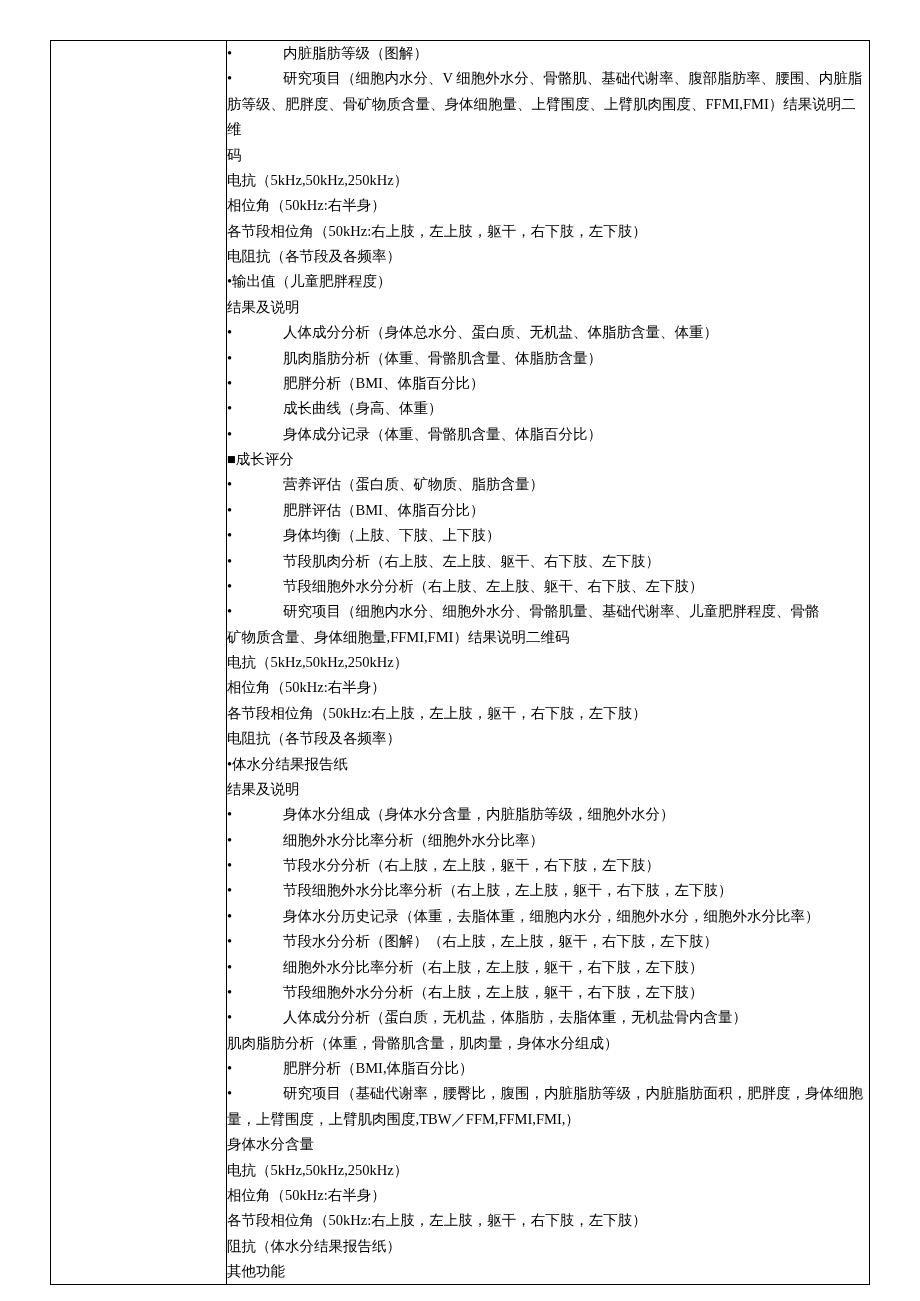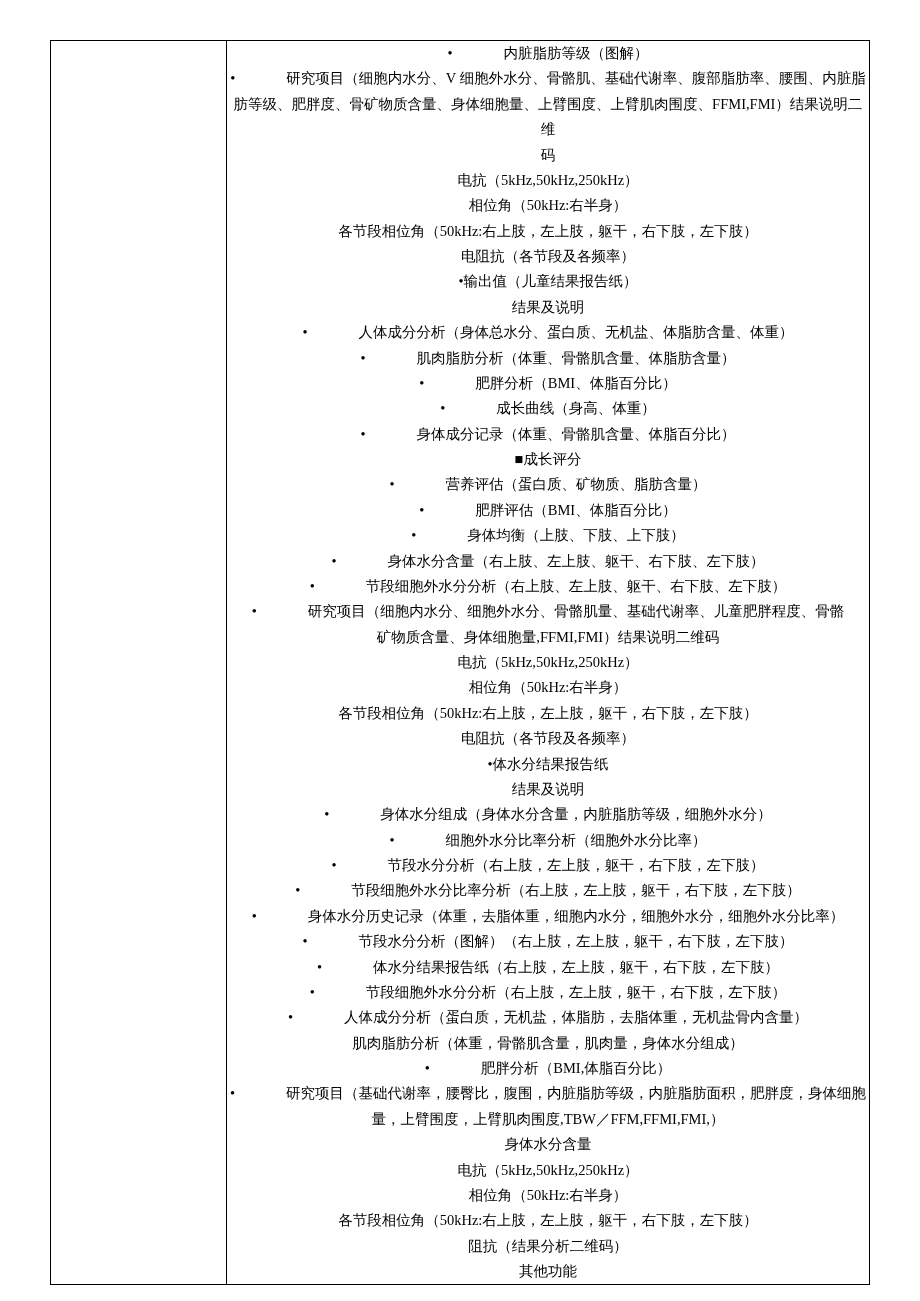--- a/index.html
+++ b/index.html
@@ -19,21 +19,20 @@
   }
   table.outer {
     width: 100%;
     border-collapse: collapse;
     table-layout: fixed;
   }
   table.outer td {
     border: 1px solid #000;
     vertical-align: top;
     padding: 0;
-    text-align: center;
   }
   td.left-col {
     width: 175px;
     border-bottom: none;
   }
   td.right-col {
     padding: 4px 8px 8px 8px;
     border-bottom: none;
   }
   .line {
@@ -72,66 +71,66 @@
         <div class="line bullet"><span class="dot"></span><span class="txt">内脏脂肪等级（图解）</span></div>
 
         <div class="line bullet"><span class="dot"></span><span class="txt">研究项目（细胞内水分、V 细胞外水分、骨骼肌、基础代谢率、腹部脂肪率、腰围、内脏脂</span></div>
         <div class="line">肪等级、肥胖度、骨矿物质含量、身体细胞量、上臂围度、上臂肌肉围度、FFMI,FMI）结果说明二维</div>
         <div class="line">码</div>
 
         <div class="line">电抗（5kHz,50kHz,250kHz）</div>
         <div class="line">相位角（50kHz:右半身）</div>
         <div class="line">各节段相位角（50kHz:右上肢，左上肢，躯干，右下肢，左下肢）</div>
         <div class="line">电阻抗（各节段及各频率）</div>
-        <div class="line">•输出值（儿童结果报告纸）</div>
+        <div class="line">•输出值（儿童肥胖程度）</div>
         <div class="line">结果及说明</div>
 
         <div class="line bullet"><span class="dot"></span><span class="txt">人体成分分析（身体总水分、蛋白质、无机盐、体脂肪含量、体重）</span></div>
         <div class="line bullet"><span class="dot"></span><span class="txt">肌肉脂肪分析（体重、骨骼肌含量、体脂肪含量）</span></div>
         <div class="line bullet"><span class="dot"></span><span class="txt">肥胖分析（BMI、体脂百分比）</span></div>
         <div class="line bullet"><span class="dot"></span><span class="txt">成长曲线（身高、体重）</span></div>
         <div class="line bullet"><span class="dot"></span><span class="txt">身体成分记录（体重、骨骼肌含量、体脂百分比）</span></div>
 
         <div class="line"><span class="marker"></span><span>成长评分</span></div>
 
         <div class="line bullet"><span class="dot"></span><span class="txt">营养评估（蛋白质、矿物质、脂肪含量）</span></div>
         <div class="line bullet"><span class="dot"></span><span class="txt">肥胖评估（BMI、体脂百分比）</span></div>
         <div class="line bullet"><span class="dot"></span><span class="txt">身体均衡（上肢、下肢、上下肢）</span></div>
-        <div class="line bullet"><span class="dot"></span><span class="txt">身体水分含量（右上肢、左上肢、躯干、右下肢、左下肢）</span></div>
+        <div class="line bullet"><span class="dot"></span><span class="txt">节段肌肉分析（右上肢、左上肢、躯干、右下肢、左下肢）</span></div>
         <div class="line bullet"><span class="dot"></span><span class="txt">节段细胞外水分分析（右上肢、左上肢、躯干、右下肢、左下肢）</span></div>
         <div class="line bullet"><span class="dot"></span><span class="txt">研究项目（细胞内水分、细胞外水分、骨骼肌量、基础代谢率、儿童肥胖程度、骨骼</span></div>
         <div class="line">矿物质含量、身体细胞量,FFMI,FMI）结果说明二维码</div>
 
         <div class="line">电抗（5kHz,50kHz,250kHz）</div>
         <div class="line">相位角（50kHz:右半身）</div>
         <div class="line">各节段相位角（50kHz:右上肢，左上肢，躯干，右下肢，左下肢）</div>
         <div class="line">电阻抗（各节段及各频率）</div>
         <div class="line">•体水分结果报告纸</div>
         <div class="line">结果及说明</div>
 
         <div class="line bullet"><span class="dot"></span><span class="txt">身体水分组成（身体水分含量，内脏脂肪等级，细胞外水分）</span></div>
         <div class="line bullet"><span class="dot"></span><span class="txt">细胞外水分比率分析（细胞外水分比率）</span></div>
         <div class="line bullet"><span class="dot"></span><span class="txt">节段水分分析（右上肢，左上肢，躯干，右下肢，左下肢）</span></div>
         <div class="line bullet"><span class="dot"></span><span class="txt">节段细胞外水分比率分析（右上肢，左上肢，躯干，右下肢，左下肢）</span></div>
         <div class="line bullet"><span class="dot"></span><span class="txt">身体水分历史记录（体重，去脂体重，细胞内水分，细胞外水分，细胞外水分比率）</span></div>
         <div class="line bullet"><span class="dot"></span><span class="txt">节段水分分析（图解）（右上肢，左上肢，躯干，右下肢，左下肢）</span></div>
-        <div class="line bullet"><span class="dot"></span><span class="txt">体水分结果报告纸（右上肢，左上肢，躯干，右下肢，左下肢）</span></div>
+        <div class="line bullet"><span class="dot"></span><span class="txt">细胞外水分比率分析（右上肢，左上肢，躯干，右下肢，左下肢）</span></div>
         <div class="line bullet"><span class="dot"></span><span class="txt">节段细胞外水分分析（右上肢，左上肢，躯干，右下肢，左下肢）</span></div>
         <div class="line bullet"><span class="dot"></span><span class="txt">人体成分分析（蛋白质，无机盐，体脂肪，去脂体重，无机盐骨内含量）</span></div>
 
         <div class="line">肌肉脂肪分析（体重，骨骼肌含量，肌肉量，身体水分组成）</div>
 
         <div class="line bullet"><span class="dot"></span><span class="txt">肥胖分析（BMI,体脂百分比）</span></div>
         <div class="line bullet"><span class="dot"></span><span class="txt">研究项目（基础代谢率，腰臀比，腹围，内脏脂肪等级，内脏脂肪面积，肥胖度，身体细胞</span></div>
         <div class="line">量，上臂围度，上臂肌肉围度,TBW／FFM,FFMI,FMI,）</div>
 
         <div class="line">身体水分含量</div>
         <div class="line">电抗（5kHz,50kHz,250kHz）</div>
         <div class="line">相位角（50kHz:右半身）</div>
         <div class="line">各节段相位角（50kHz:右上肢，左上肢，躯干，右下肢，左下肢）</div>
-        <div class="line">阻抗（结果分析二维码）</div>
+        <div class="line">阻抗（体水分结果报告纸）</div>
         <div class="line">其他功能</div>
 
       </td>
     </tr>
   </tbody>
     </table>
 </div>
 
 </body></html>

